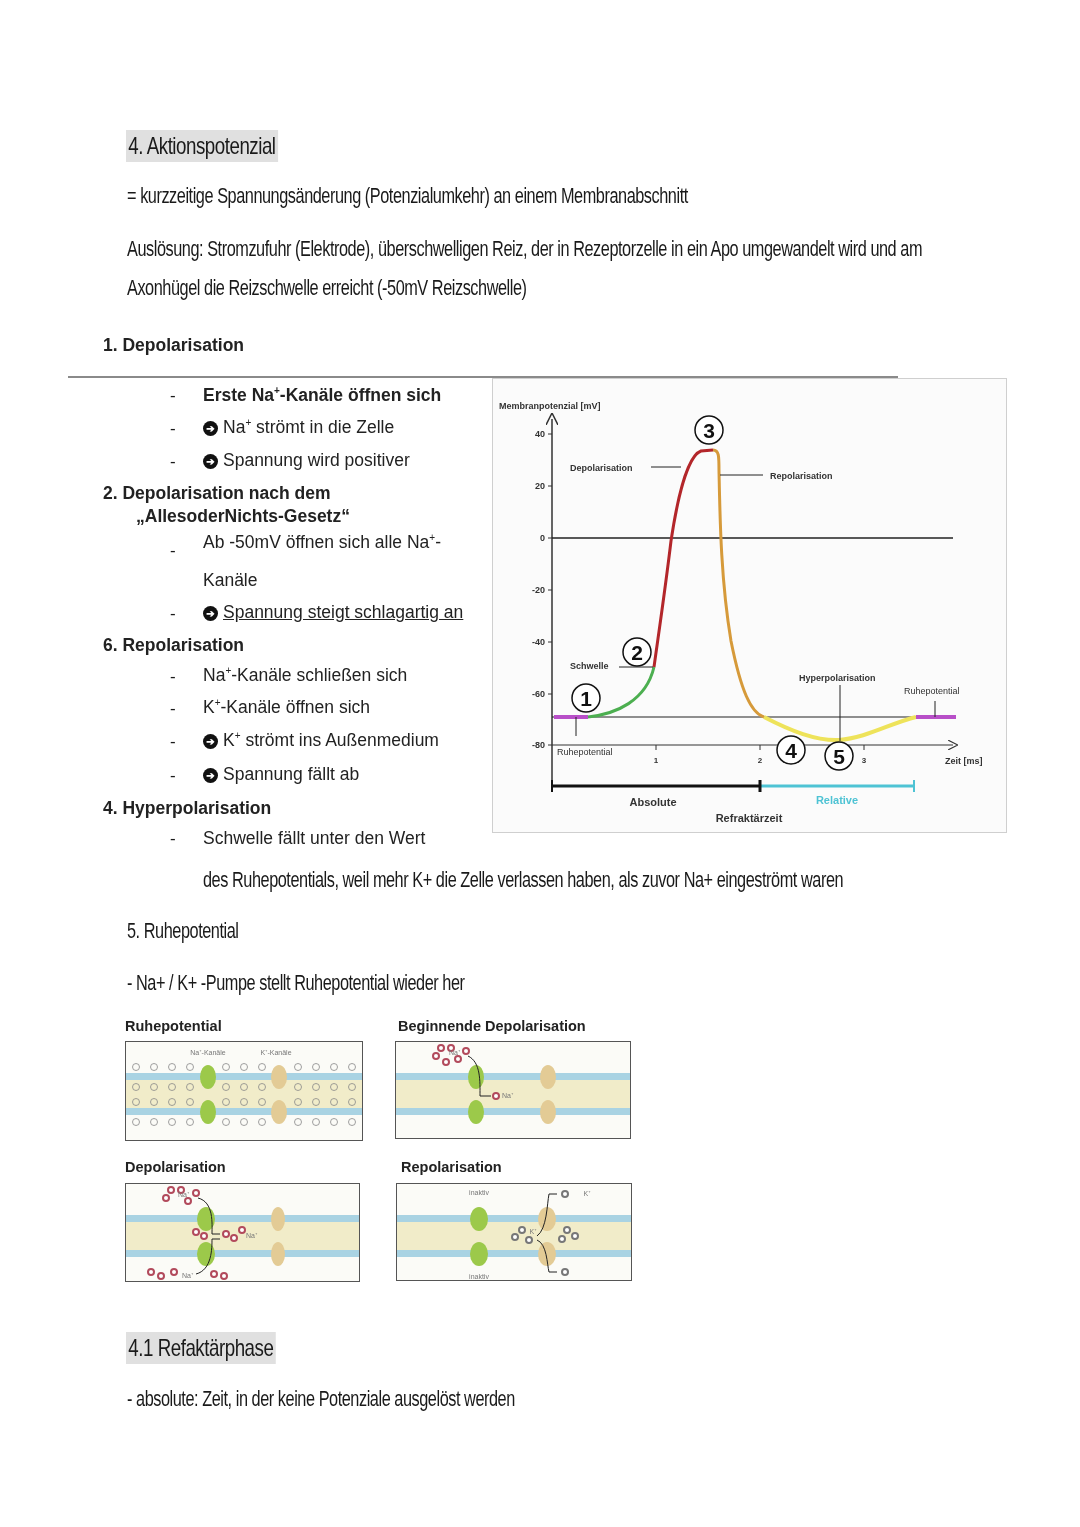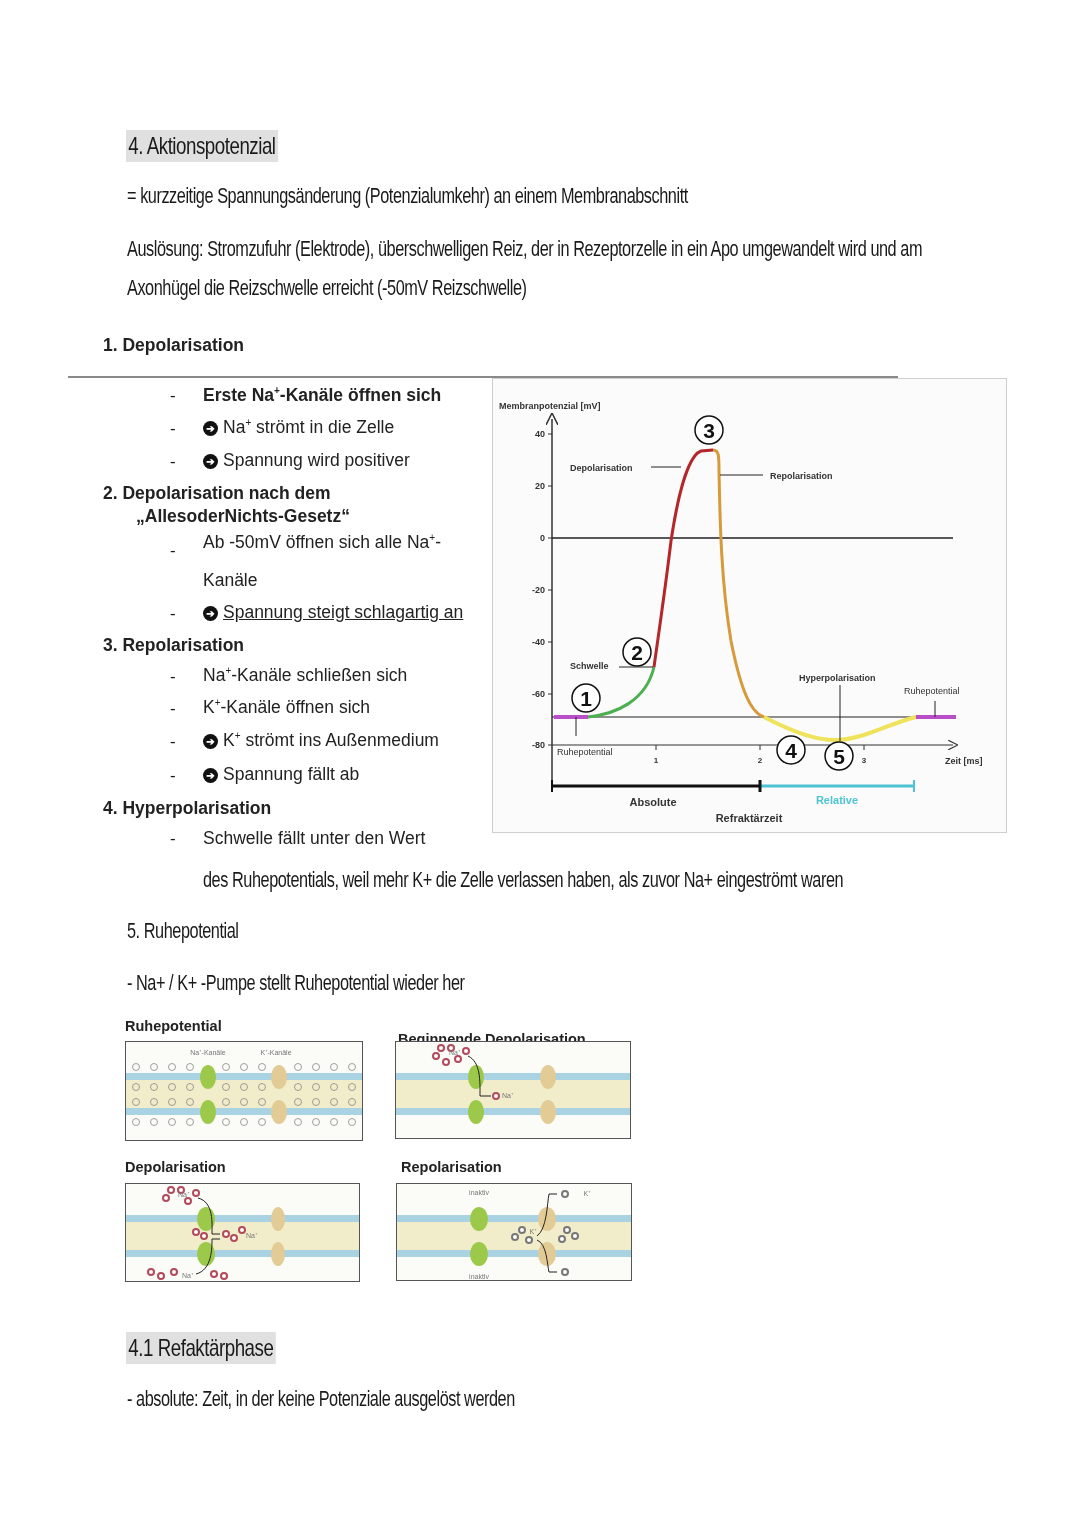--- a/index.html
+++ b/index.html
@@ -43,21 +43,21 @@
 <div class="abs calibri b" style="left:103px; top:483px;">2. Depolarisation nach dem</div>
 <div class="abs calibri b" style="left:136px; top:506px;">„AllesoderNichts-Gesetz“</div>
 
 <div class="dash" style="top:541px;">-</div>
 <div class="abs calibri" style="left:203px; top:532px;text-align:right;"><span>Ab -50mV öffnen sich alle Na</span><sup>+</sup><span>-</span></div>
 <div class="abs calibri" style="left:203px; top:570px;">Kanäle</div>
 
 <div class="dash" style="top:604px;">-</div>
 <div class="abs calibri" style="left:203px; top:602px;text-decoration:underline;"><span class="arrow-bullet">➔</span><span>Spannung steigt schlagartig an</span></div>
 
-<div class="abs calibri b" style="left:103px; top:635px;">3. Repolarisation</div>
+<div class="abs calibri b" style="left:103px; top:635px;">6. Repolarisation</div>
 
 <div class="dash" style="top:667px;">-</div>
 <div class="abs calibri" style="left:203px; top:665px;"><span>Na</span><sup>+</sup><span>-Kanäle schließen sich</span></div>
 
 <div class="dash" style="top:699px;">-</div>
 <div class="abs calibri" style="left:203px; top:697px;"><span>K</span><sup>+</sup><span>-Kanäle öffnen sich</span></div>
 
 <div class="dash" style="top:732px;">-</div>
 <div class="abs calibri" style="left:203px; top:730px;"><span class="arrow-bullet">➔</span><span>K</span><sup>+</sup><span> strömt ins Außenmedium</span></div>
 
@@ -228,21 +228,21 @@
         <circle cx="208" cy="80" r="3.5"></circle>
         <circle cx="226" cy="80" r="3.5"></circle>
     </g>
     <g font-family="Liberation Sans, sans-serif" font-size="7" fill="#777" text-anchor="middle">
       <text x="82" y="13">Na⁺-Kanäle</text>
       <text x="150" y="13">K⁺-Kanäle</text>
     </g>
   </svg>
 </div>
 
-<div class="fig-title" style="left:398px; top:1018px;margin-top:13px;">Beginnende Depolarisation</div>
+<div class="fig-title" style="left:398px; top:1018px;">Beginnende Depolarisation</div>
 <div class="fig" style="left:395px; top:1041px; width:236px; height:98px;">
   <svg width="236" height="98">
     <rect x="0" y="31" width="236" height="7" fill="#a9d3e3"></rect>
     <rect x="0" y="38" width="236" height="28" fill="#f1ecc9"></rect>
     <rect x="0" y="66" width="236" height="7" fill="#a9d3e3"></rect>
     <ellipse cx="80" cy="35" rx="8" ry="12" fill="#9cc94a"></ellipse>
     <ellipse cx="80" cy="70" rx="8" ry="12" fill="#9cc94a"></ellipse>
     <ellipse cx="152" cy="35" rx="8" ry="12" fill="#e3cb95"></ellipse>
     <ellipse cx="152" cy="70" rx="8" ry="12" fill="#e3cb95"></ellipse>
     <g fill="#fff" stroke="#b24a5c" stroke-width="2">

